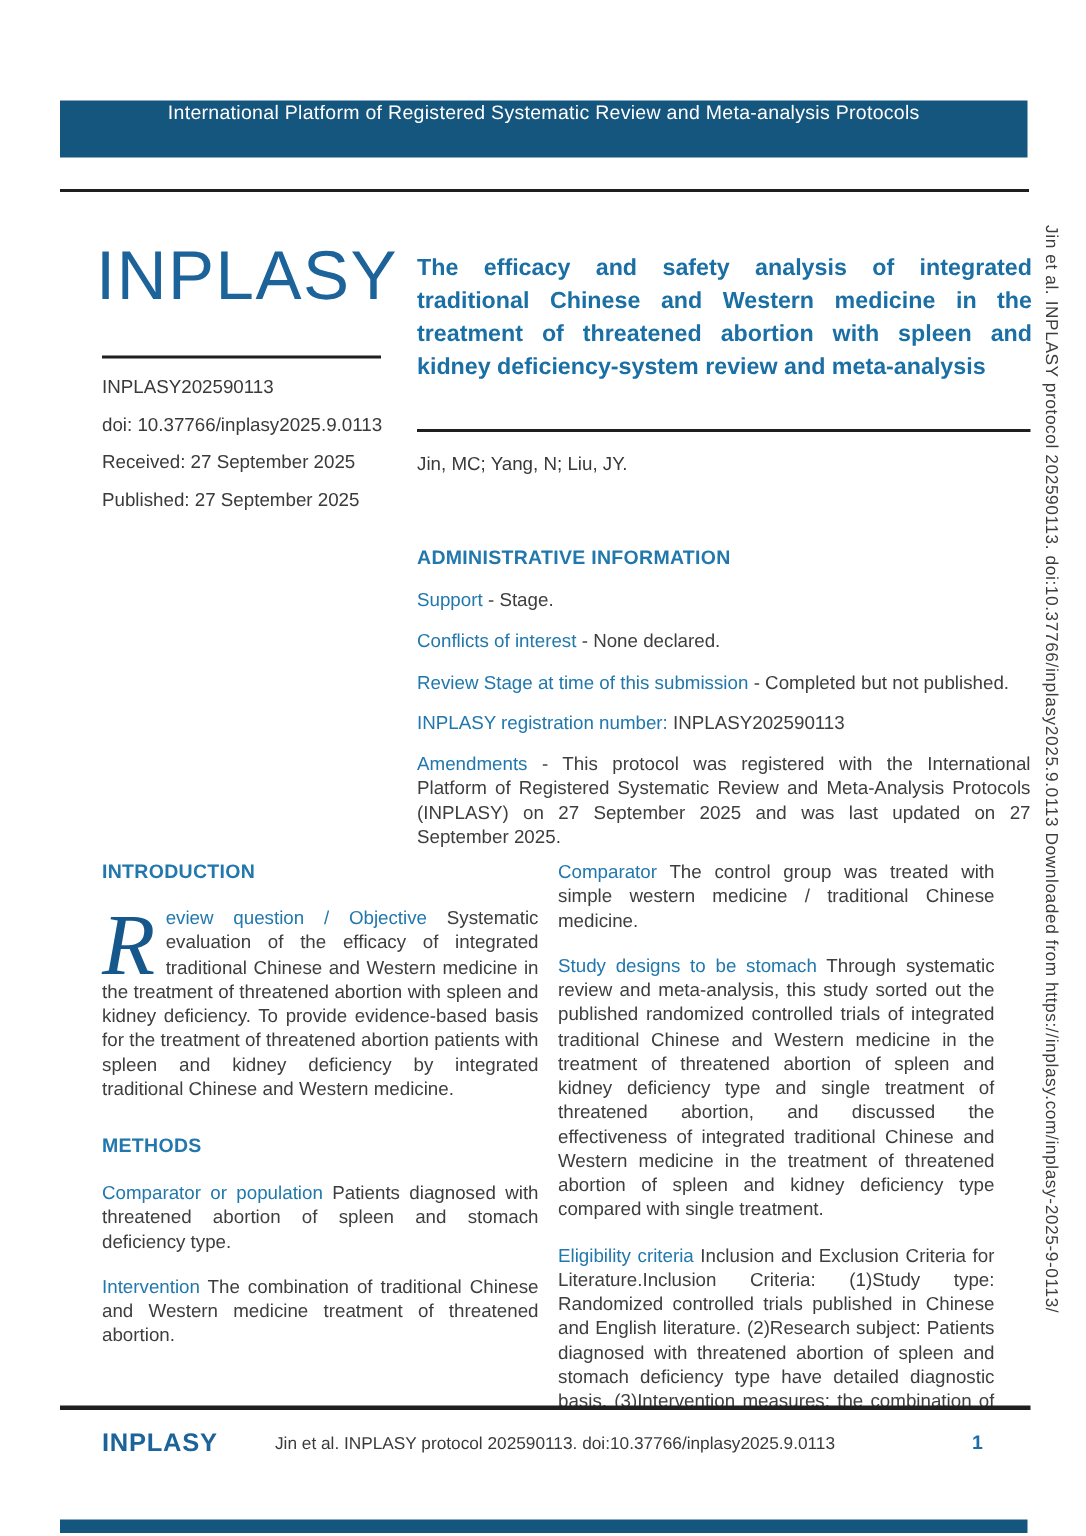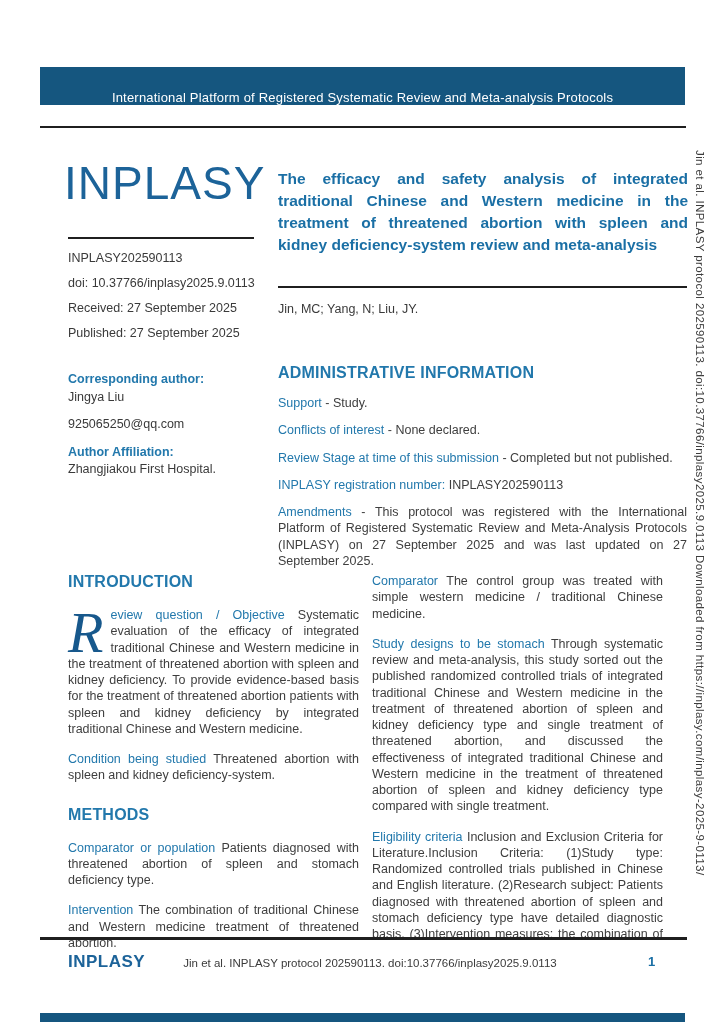--- a/index.html
+++ b/index.html
@@ -7,21 +7,21 @@
     position:relative; width:724px; height:1024px; overflow:hidden;
     background:#ffffff; font-family:"Liberation Sans", sans-serif;
     margin:0 auto;
   }
   .abs {position:absolute;}
 
   
   .banner {
     left:40px; top:67px; width:645px; height:38px;
     background:var(--banner-blue,#15567f);
-    display:flex; align-items:flex-end; justify-content:center;
+    display:flex; align-items:flex-start; justify-content:center;
     color:#ffffff; font-size:13px; letter-spacing:0.2px;
   }
   .rule {background:#1f1f1f;}
   .rule-top   {left:40px;  top:126px; width:646px; height:2px;}
   .rule-logo  {left:68px;  top:237px; width:186px; height:2px;}
   .rule-auth  {left:278px; top:286px; width:409px; height:2px;}
   .rule-foot  {left:40px;  top:937px; width:647px; height:3px;}
 
   .logo {
     left:64px; top:160px; font-size:46px; line-height:1;
@@ -37,21 +37,21 @@
   .blue-label {font-weight:bold; color:var(--heading-blue,#2278ac);}
 
   .title-block {
     left:278px; top:168px; width:410px;
     font-size:15.5px; font-weight:bold; line-height:1.42;
     color:var(--title-blue,#1a6fa5); text-align:justify;
   }
   .authors {left:278px; top:302px; width:409px; font-size:12.5px; color:#3a3a3a;}
 
   .section-heading {
-    margin:0 0 14px 0; font-size:16px; font-weight:bold;
+    margin:0 0 14px 0; font-size:13px; font-weight:bold;
     color:var(--heading-blue,#2278ac); letter-spacing:0.2px;
   }
   .para {
     margin:0 0 14px 0; font-size:12.5px; line-height:1.3;
     color:var(--body-text,#3e3e3e); text-align:justify;
   }
   .lbl {font-weight:normal; color:var(--heading-blue,#2278ac);}
 
   .admin-block {left:278px; top:364px; width:409px;}
   .admin-block .para {margin-bottom:11px;}
@@ -96,42 +96,33 @@
 
   <div class="abs rule rule-logo"></div>
 
   <div class="abs meta-block">
     <div>INPLASY202590113</div>
     <div>doi: 10.37766/inplasy2025.9.0113</div>
     <div>Received: 27 September 2025</div>
     <div class="pub">Published: 27 September 2025</div>
   </div>
 
-  <div class="abs corr-block">
-    <div class="blue-label">Corresponding author:</div>
-    <div>Jingya Liu</div>
-    <div class="gap"></div>
-    <div>925065250@qq.com</div>
-    <div class="gap"></div>
-    <div class="blue-label">Author Affiliation:</div>
-    <div>Zhangjiakou First Hospital.</div>
-  </div>
 
   <div class="abs title-block">The efficacy and safety analysis of integrated traditional Chinese and Western medicine in the treatment of threatened abortion with spleen and kidney deficiency-system review and meta-analysis</div>
 
   <div class="abs rule rule-auth"></div>
 
   <div class="abs authors">Jin, MC; Yang, N; Liu, JY.</div>
 
   <div class="abs admin-block">
     <h2 class="section-heading">ADMINISTRATIVE INFORMATION</h2>
     <p class="para">
       <span class="lbl">Support</span>
       <span>-</span>
-      <span>Study.</span>
+      <span>Stage.</span>
     </p>
     <p class="para">
       <span class="lbl">Conflicts of interest</span>
       <span>-</span>
       <span>None declared.</span>
     </p>
     <p class="para">
       <span class="lbl">Review Stage at time of this submission</span>
       <span>-</span>
       <span>Completed but not published.</span>
@@ -145,24 +136,20 @@
       <span>-</span>
       <span>This protocol was registered with the International Platform of Registered Systematic Review and Meta-Analysis Protocols (INPLASY) on 27 September 2025 and was last updated on 27 September 2025.</span>
     </p>
   </div>
 
   <div class="abs col-left">
     <h2 class="section-heading">INTRODUCTION</h2>
     <p class="para">
       <span class="dropcap">R</span><span class="lbl">eview question / Objective</span>
       <span>Systematic evaluation of the efficacy of integrated traditional Chinese and Western medicine in the treatment of threatened abortion with spleen and kidney deficiency. To provide evidence-based basis for the treatment of threatened abortion patients with spleen and kidney deficiency by integrated traditional Chinese and Western medicine.</span>
-    </p>
-    <p class="para">
-      <span class="lbl">Condition being studied</span>
-      <span>Threatened abortion with spleen and kidney deficiency-system.</span>
     </p>
     <h2 class="section-heading methods-heading">METHODS</h2>
     <p class="para">
       <span class="lbl">Comparator or population</span>
       <span>Patients diagnosed with threatened abortion of spleen and stomach deficiency type.</span>
     </p>
     <p class="para">
       <span class="lbl">Intervention</span>
       <span>The combination of traditional Chinese and Western medicine treatment of threatened abortion.</span>
     </p>

